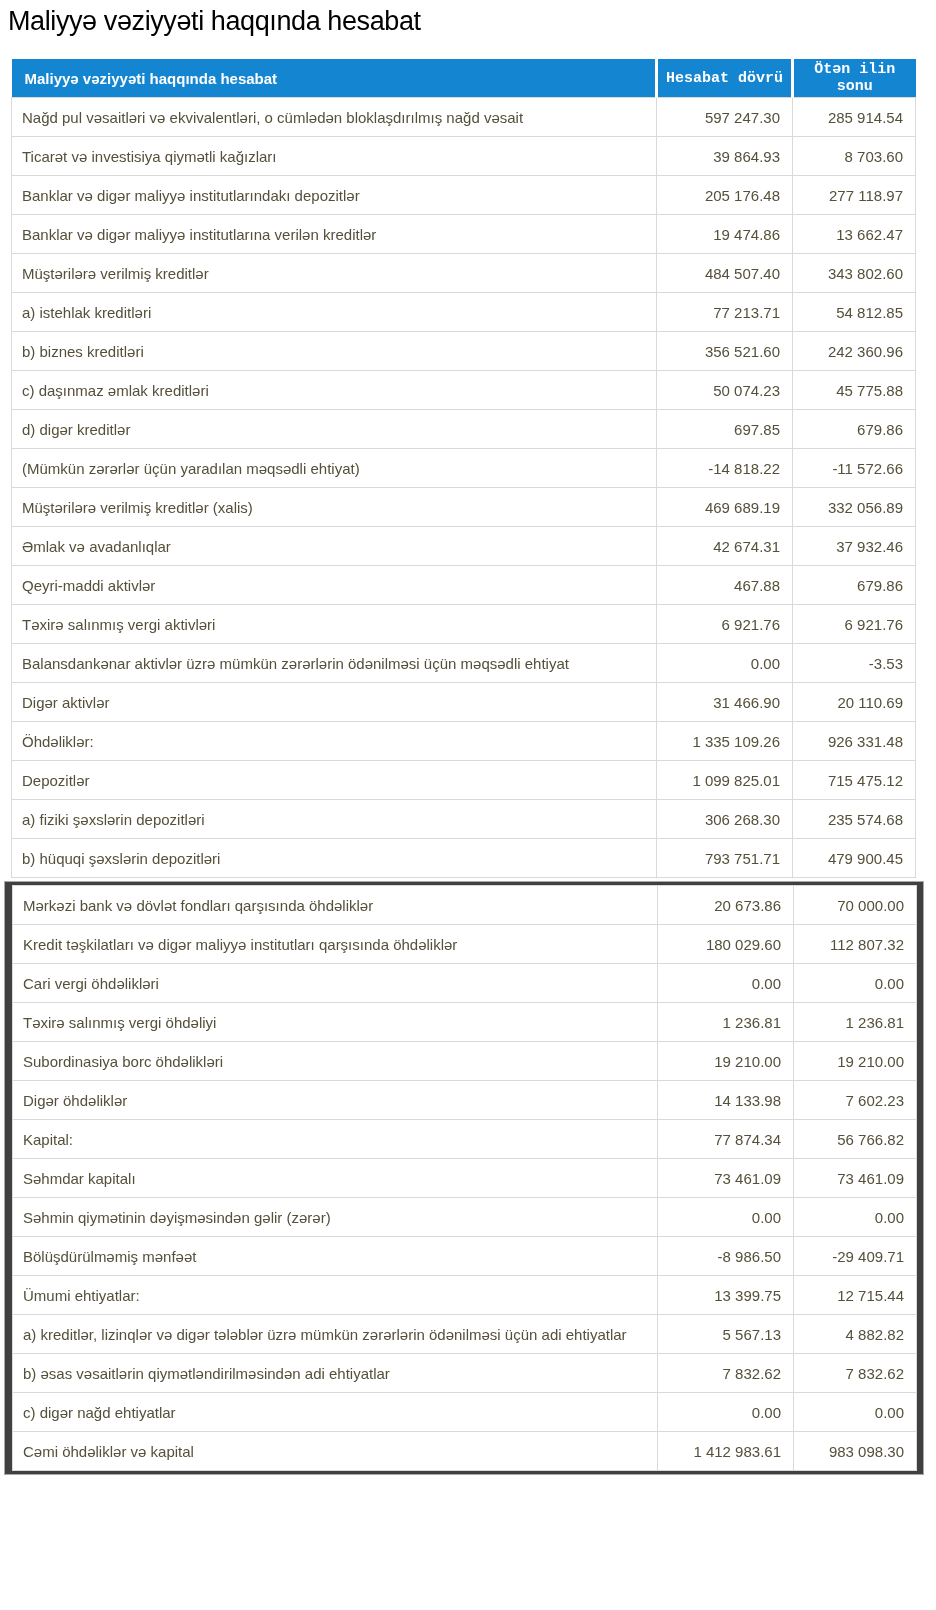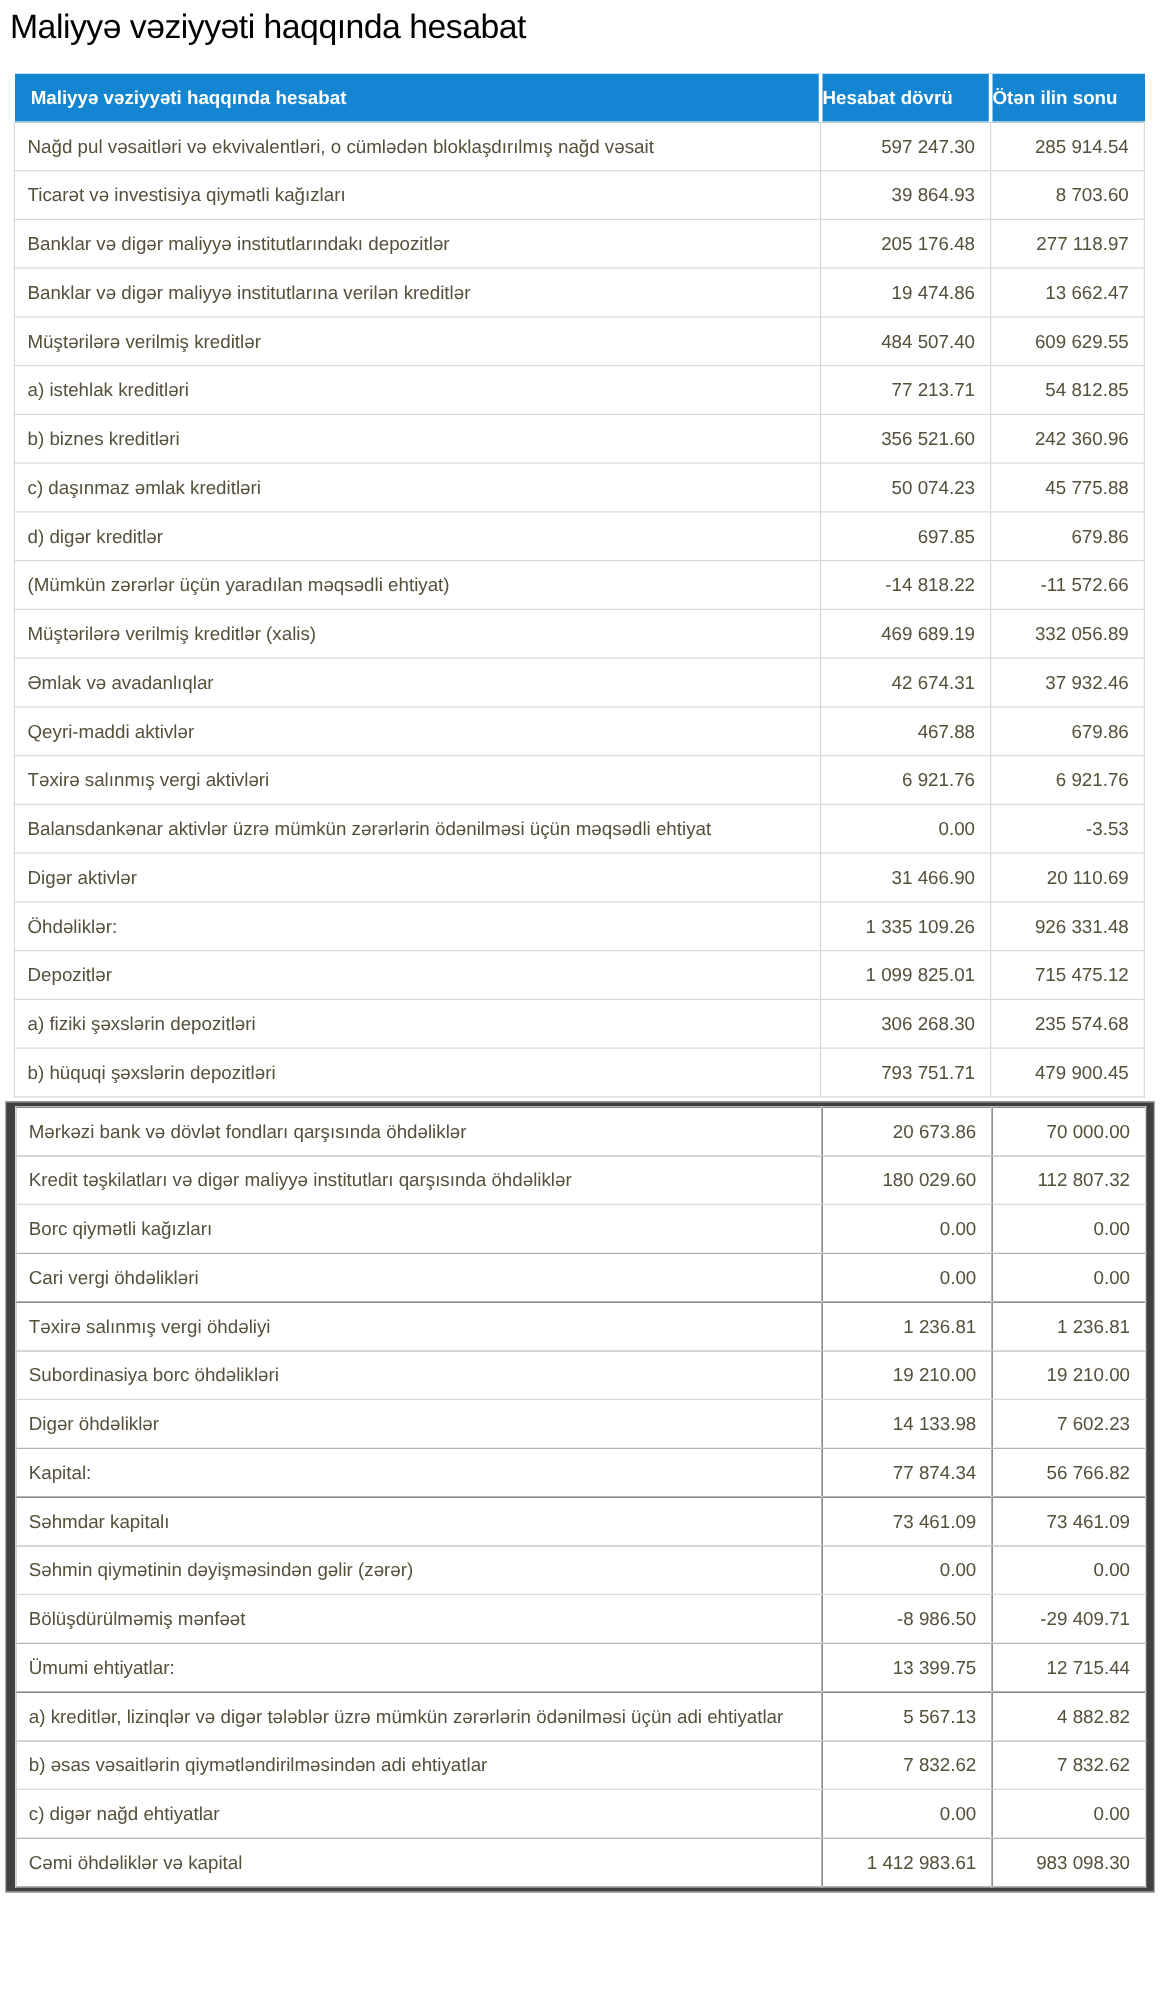--- a/index.html
+++ b/index.html
@@ -47,22 +47,23 @@
     font-size: 15px;
     height: 38px;
     padding: 0;
     border: none;
   }
   .report th.label-col {
     text-align: left;
     padding-left: 13px;
   }
   .report th.num-col {
-    text-align: left;
+    text-align: center;
     border-left: 3px solid #ffffff;
+    font-family: Liberation Mono, monospace;
   }
   .report td {
     border: 1px solid #d9d9d9;
     height: 38px;
     color: #55503a;
     background: #ffffff;
     padding: 0 12px 0 10px;
     vertical-align: middle;
     white-space: nowrap;
     overflow: hidden;
@@ -105,21 +106,21 @@
         <td class="num">277 118.97</td>
       </tr>
       <tr>
         <td class="label">Banklar və digər maliyyə institutlarına verilən kreditlər</td>
         <td class="num">19 474.86</td>
         <td class="num">13 662.47</td>
       </tr>
       <tr>
         <td class="label">Müştərilərə verilmiş kreditlər</td>
         <td class="num">484 507.40</td>
-        <td class="num">609 629.55</td>
+        <td class="num">343 802.60</td>
       </tr>
       <tr>
         <td class="label">a) istehlak kreditləri</td>
         <td class="num">77 213.71</td>
         <td class="num">54 812.85</td>
       </tr>
       <tr>
         <td class="label">b) biznes kreditləri</td>
         <td class="num">356 521.60</td>
         <td class="num">242 360.96</td>
@@ -204,25 +205,20 @@
           <td class="label">Mərkəzi bank və dövlət fondları qarşısında öhdəliklər</td>
           <td class="num">20 673.86</td>
           <td class="num">70 000.00</td>
         </tr>
         <tr>
           <td class="label">Kredit təşkilatları və digər maliyyə institutları qarşısında öhdəliklər</td>
           <td class="num">180 029.60</td>
           <td class="num">112 807.32</td>
         </tr>
         <tr>
-          <td class="label">Borc qiymətli kağızları</td>
-          <td class="num">0.00</td>
-          <td class="num">0.00</td>
-        </tr>
-        <tr>
           <td class="label">Cari vergi öhdəlikləri</td>
           <td class="num">0.00</td>
           <td class="num">0.00</td>
         </tr>
         <tr>
           <td class="label">Təxirə salınmış vergi öhdəliyi</td>
           <td class="num">1 236.81</td>
           <td class="num">1 236.81</td>
         </tr>
         <tr>

